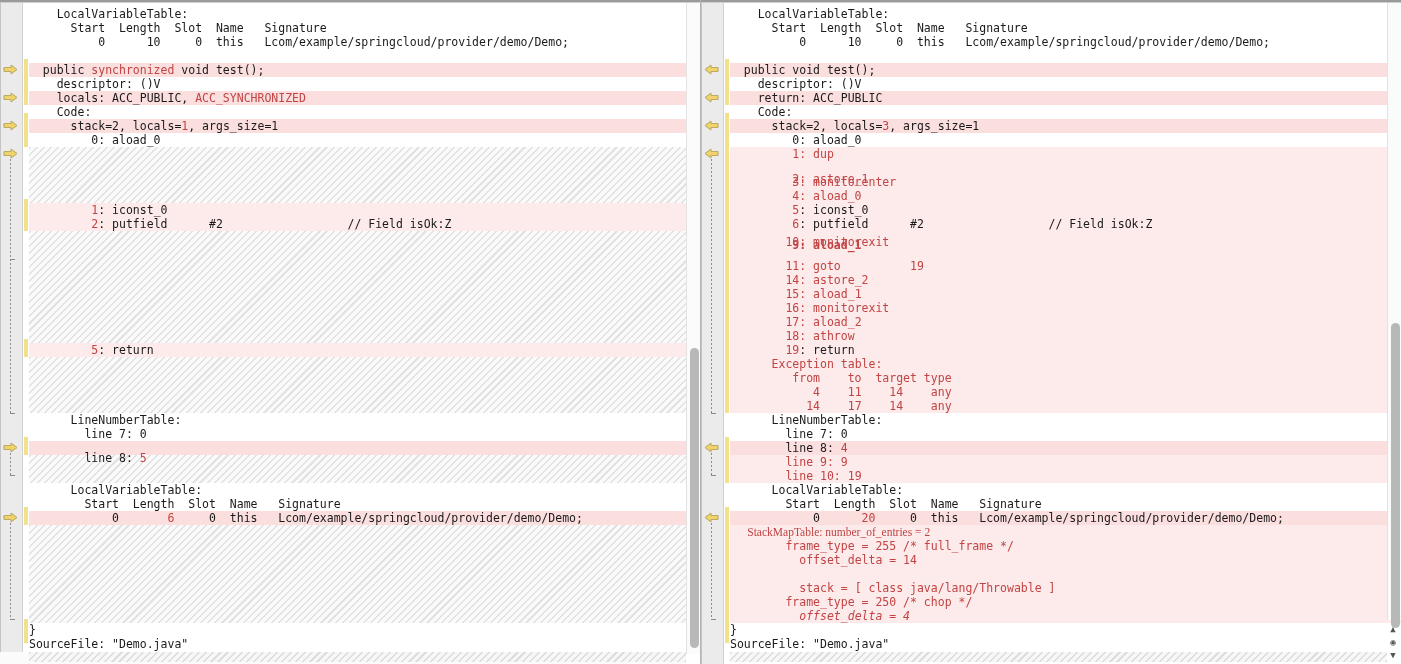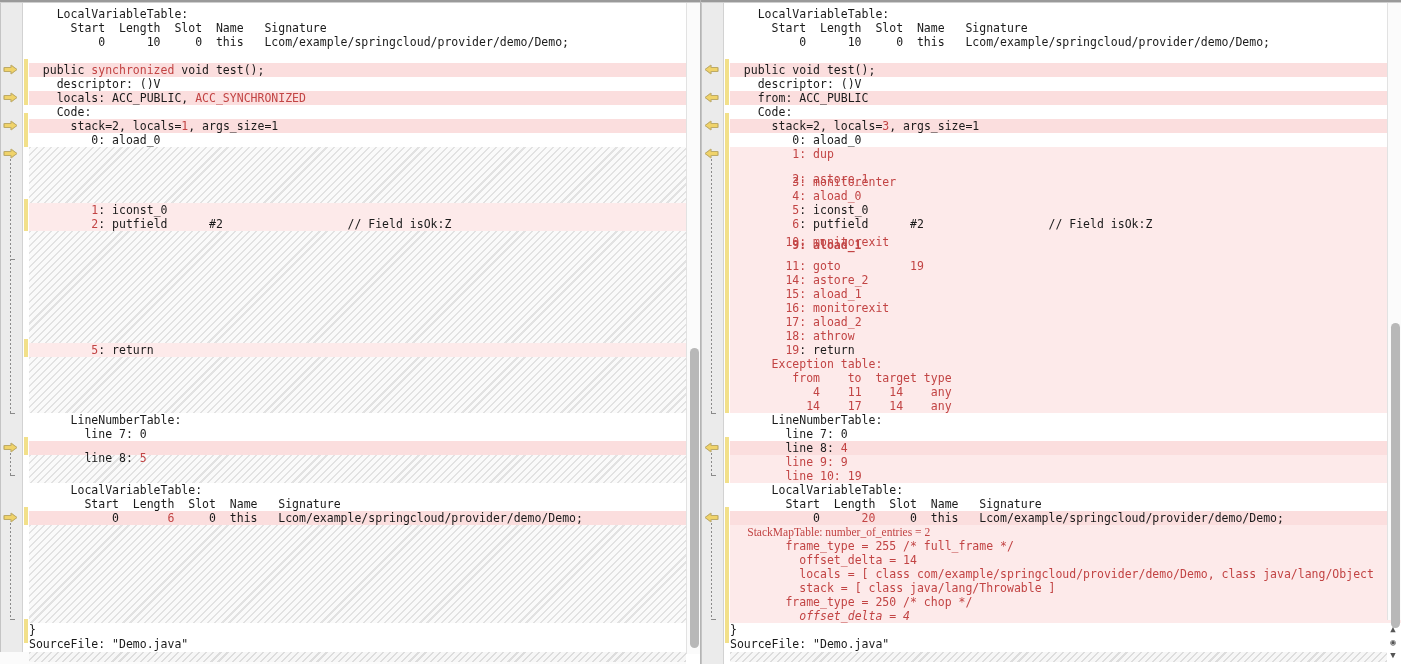--- a/index.html
+++ b/index.html
@@ -276,21 +276,21 @@
         <div class="band" style="left:0;top:592px;width:671px;height:14px;background:#fdeaea;"></div>
         <div class="band" style="left:0;top:606px;width:671px;height:14px;background:#fdeaea;"></div>
       </div>
     <div class="codelayer" id="codeRight">
         <div class="row" style="top:4px;"><span>    LocalVariableTable:</span></div>
         <div class="row" style="top:18px;"><span>      Start  Length  Slot  Name   Signature</span></div>
         <div class="row" style="top:32px;"><span>          0      10     0  this   Lcom/example/springcloud/provider/demo/Demo;</span></div>
         <div class="row" style="top:46px;"></div>
         <div class="row" style="top:60px;"><span>  public void test();</span></div>
         <div class="row" style="top:74px;"><span>    descriptor: ()V</span></div>
-        <div class="row" style="top:88px;"><span>    from: ACC_PUBLIC</span></div>
+        <div class="row" style="top:88px;"><span>    return: ACC_PUBLIC</span></div>
         <div class="row" style="top:102px;"><span>    Code:</span></div>
         <div class="row" style="top:116px;"><span>      stack=2, locals=</span><span class="chg">3</span><span>, args_size=1</span></div>
         <div class="row" style="top:130px;"><span>         0: aload_0</span></div>
         <div class="row" style="top:144px;"><span>         </span><span class="chg">1: dup</span></div>
         <div class="row" style="top:149px;margin-top:20px;"><span>         </span><span class="chg">2: astore_1</span></div>
         <div class="row" style="top:172px;"><span>         </span><span class="chg">3: monitorenter</span></div>
         <div class="row" style="top:186px;"><span>         </span><span class="chg">4: aload_0</span></div>
         <div class="row" style="top:200px;"><span>         </span><span class="chg">5</span><span>: iconst_0</span></div>
         <div class="row" style="top:214px;"><span>         </span><span class="chg">6</span><span>: putfield      #2                  // Field isOk:Z</span></div>
         <div class="row" style="top:235px;font-weight:bold;"><span>         </span><span class="chg">9: aload_1</span></div>
@@ -310,21 +310,21 @@
         <div class="row" style="top:424px;"><span>        line 7: 0</span></div>
         <div class="row" style="top:438px;"><span>        line 8: </span><span class="chg">4</span></div>
         <div class="row" style="top:452px;"><span>        </span><span class="chg">line 9: 9</span></div>
         <div class="row" style="top:466px;"><span>        </span><span class="chg">line 10: 19</span></div>
         <div class="row" style="top:480px;"><span>      LocalVariableTable:</span></div>
         <div class="row" style="top:494px;"><span>        Start  Length  Slot  Name   Signature</span></div>
         <div class="row" style="top:508px;"><span>            0      </span><span class="chg">20</span><span>     0  this   Lcom/example/springcloud/provider/demo/Demo;</span></div>
         <div class="row" style="top:522px;font-family:Liberation Serif, serif;"><span>      </span><span class="chg">StackMapTable: number_of_entries = 2</span></div>
         <div class="row" style="top:536px;"><span>        </span><span class="chg">frame_type = 255 /* full_frame */</span></div>
         <div class="row" style="top:550px;"><span>          </span><span class="chg">offset_delta = 14</span></div>
-        <div class="row" style="top:564px;"><span>          </span><span class="chg">locals = [ class com/example/springcloud/provider/demo/Demo, class java/lang/Object</span></div>
+        <div class="row" style="top:564px;"><span>          </span></div>
         <div class="row" style="top:578px;"><span>          </span><span class="chg">stack = [ class java/lang/Throwable ]</span></div>
         <div class="row" style="top:592px;"><span>        </span><span class="chg">frame_type = 250 /* chop */</span></div>
         <div class="row" style="top:606px;font-style:italic;"><span>          </span><span class="chg">offset_delta = 4</span></div>
         <div class="row" style="top:620px;"><span>}</span></div>
         <div class="row" style="top:634px;"><span>SourceFile: "Demo.java"</span></div>
       </div>
   </div>
 
   <div class="vsb" id="rvsb" style="left:1387px;top:3px;height:617px;">
     <div class="thumb" id="rvsbThumb" style="top: 320px; height: 305px;"></div>

